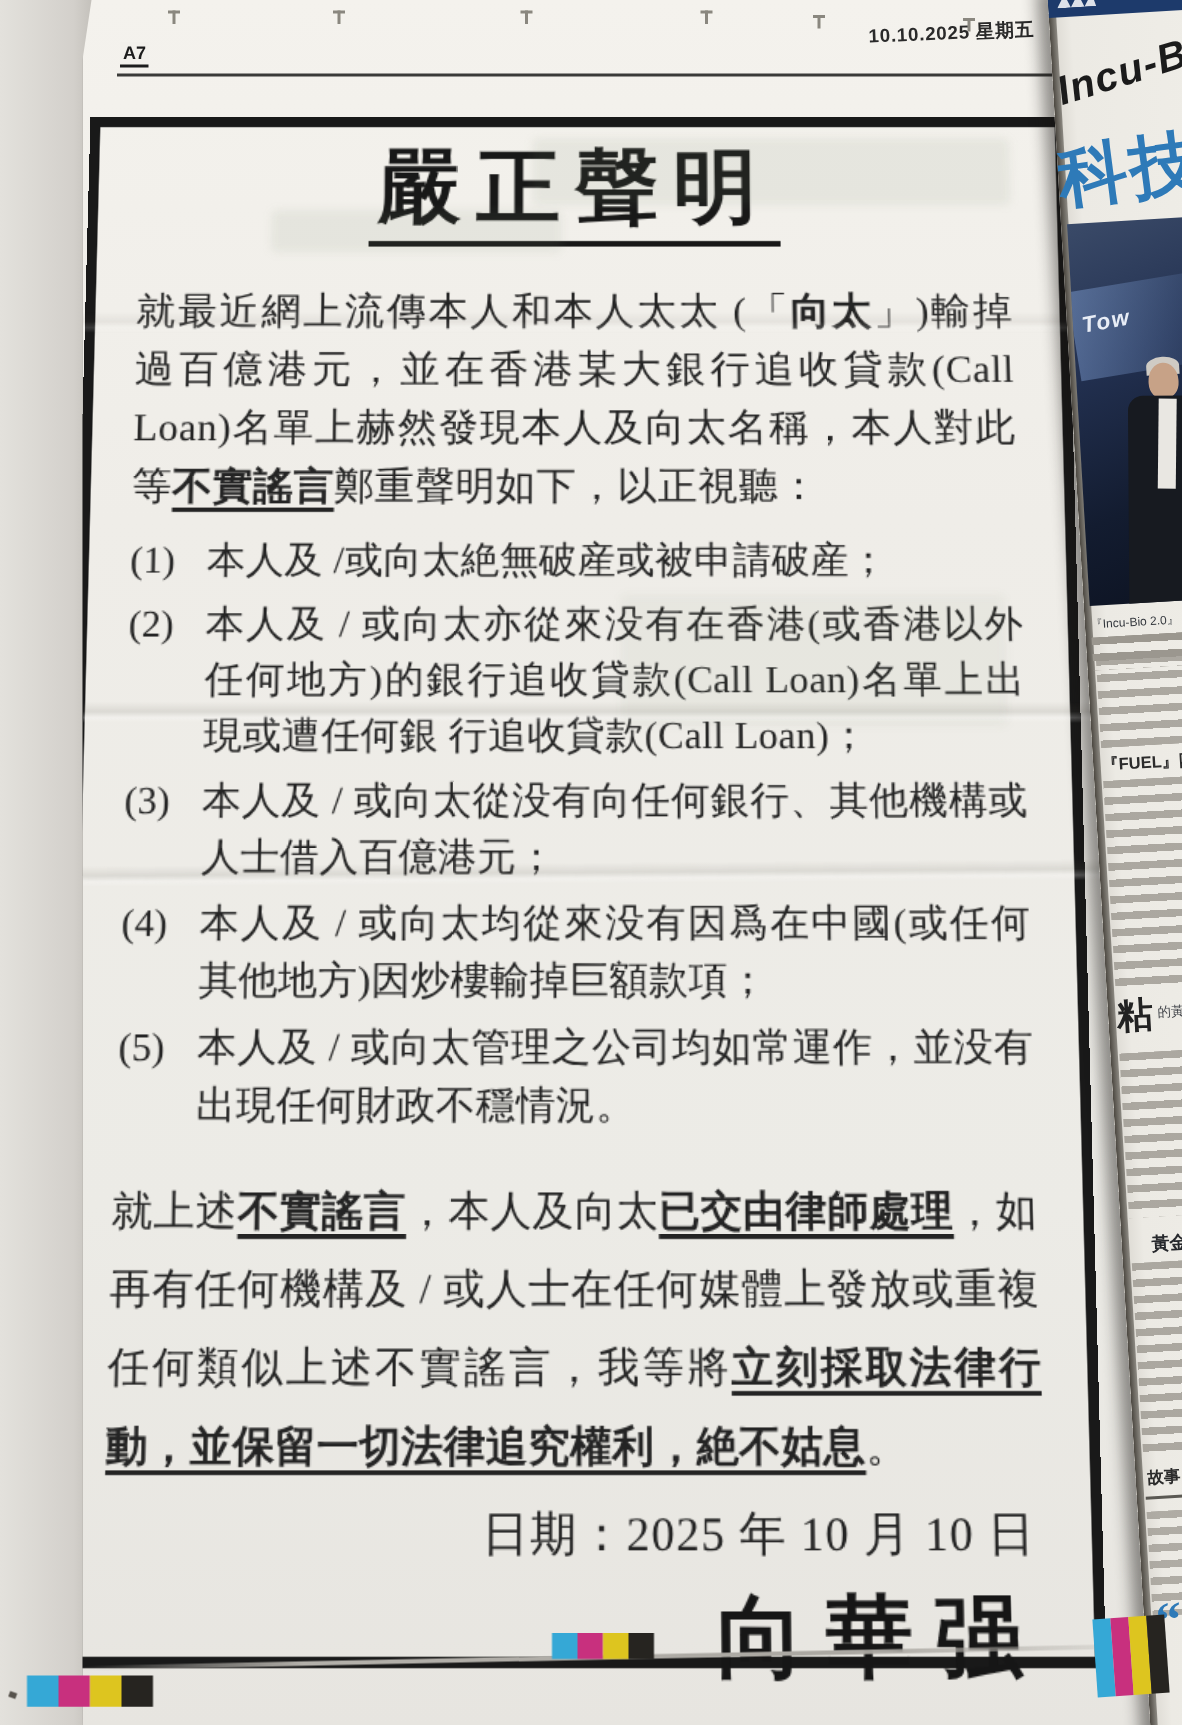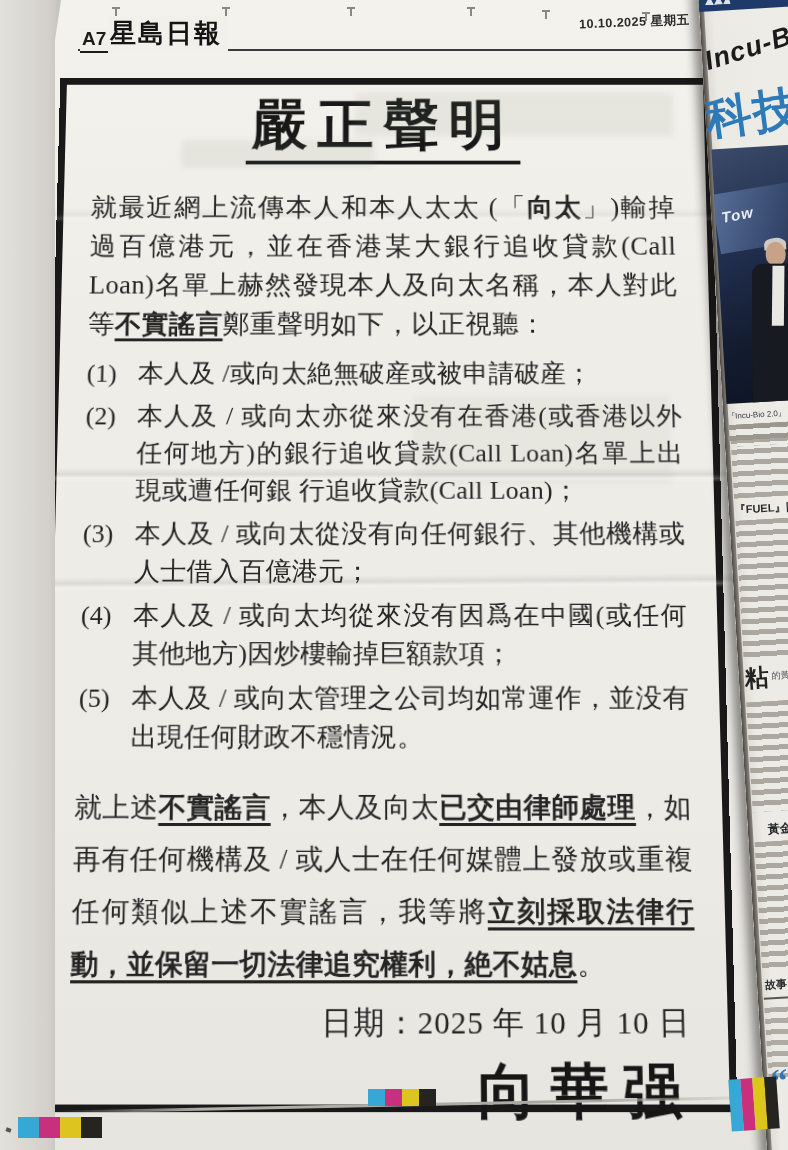--- a/index.html
+++ b/index.html
@@ -29,21 +29,21 @@
     clip-path:polygon(6px 0,100% 0,100% 100%,0 100%,0 40px);
     z-index:1;
   }
   .reg-tick{position:absolute;top:7px;width:2px;height:9px;background:#8a877f;}
   .reg-tick::after{content:"";position:absolute;left:-3px;top:0;width:8px;height:2px;background:#8a877f;}
 
   .page-header{position:absolute;left:15px;top:20px;width:700px;height:34px;}
   .header-rule{position:absolute;left:8px;top:29px;width:640px;height:2px;background:#3a3a38;}
   .edition{
     position:absolute;left:10px;top:8px;font-family:"Liberation Sans",sans-serif;
-    font-size:19px;font-weight:bold;color:#1c1c1c;border-bottom:2px solid #1c1c1c;padding:0 2px 1px;
+    font-size:12px;font-weight:bold;color:#1c1c1c;border-bottom:2px solid #1c1c1c;padding:0 2px 1px;
     background:#f2f0eb;
   }
   .masthead{
     position:absolute;left:38px;top:-4px;font-size:26px;font-weight:bold;color:#141414;
     letter-spacing:2px;background:#f2f0eb;padding:0 6px 2px 2px;
     font-family:"Liberation Sans","DejaVu Sans",sans-serif;
   }
   .dateline{
     position:absolute;right:80px;top:-6px;font-size:12.5px;font-weight:bold;color:#2a2a2a;
     transform:rotate(-2.5deg);font-family:"Liberation Sans",sans-serif;letter-spacing:.5px;
@@ -163,21 +163,20 @@
   <div class="reg-tick" style="left:60px"></div>
   <div class="reg-tick" style="left:170px"></div>
   <div class="reg-tick" style="left:295px"></div>
   <div class="reg-tick" style="left:415px"></div>
   <div class="reg-tick" style="left:490px;top:10px"></div>
   <div class="reg-tick" style="left:590px;top:12px"></div>
 
   <div class="page-header">
     <div class="header-rule"></div>
     <span class="edition">A7</span>
-    <span class="masthead">星島日報</span>
     <span class="dateline">10.10.2025 星期五</span>
   </div>
 
   <div class="statement-box">
     <div class="ghost g1"></div>
     <div class="ghost g2"></div>
     <div class="ghost g3"></div>
 
     <div class="title-wrap">
       <span class="statement-title">嚴正聲明</span>

